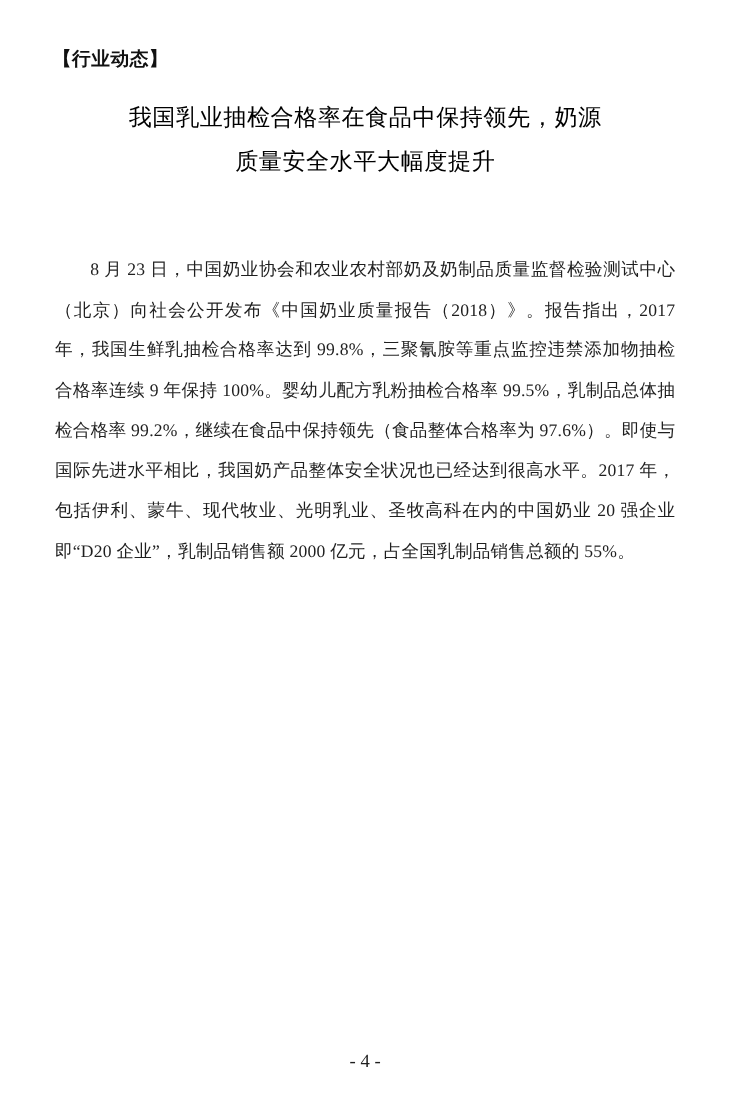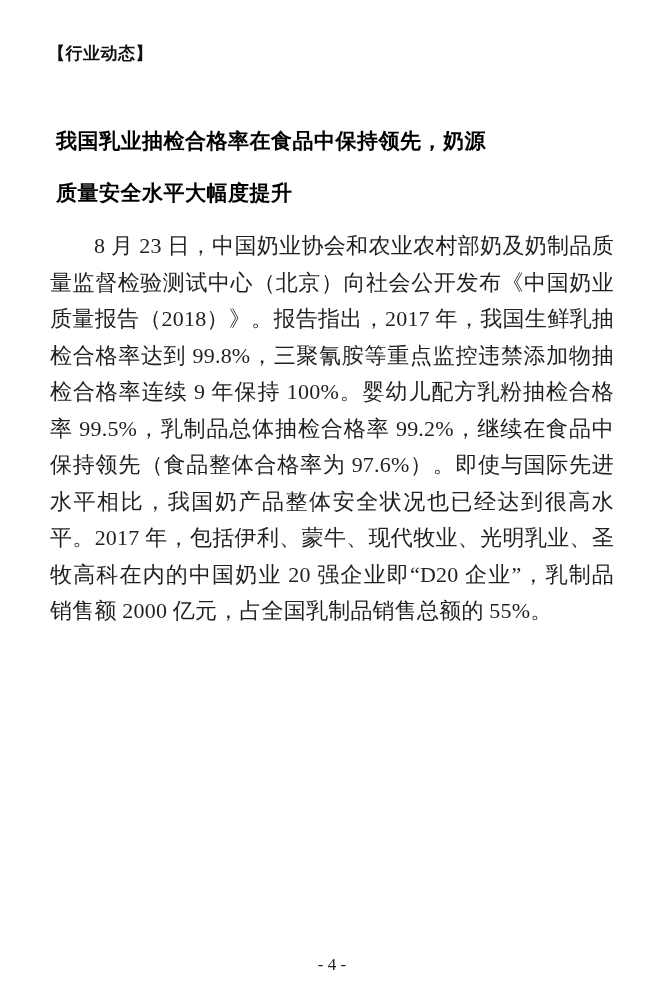--- a/index.html
+++ b/index.html
@@ -29,38 +29,38 @@
     font-family: "Liberation Sans", "DejaVu Sans", sans-serif;
     font-weight: bold;
     font-size: 17px;
     letter-spacing: 0.5px;
     color: #111111;
   }
   .doc-title {
     position: absolute;
     left: 56px;
     right: 56px;
-    top: 121px;
+    top: 88px;
+    text-align: center;
     font-family: "Liberation Sans", "DejaVu Sans", sans-serif;
-    font-weight: bold;
+    font-weight: normal;
     font-size: 21px;
     line-height: 40px;
     color: #000000;
     letter-spacing: 0.5px;
   }
   .doc-title .line2 {
     display: block;
-    margin-top: 12px;
   }
   .body-text {
     position: absolute;
     left: 50px;
     right: 50px;
     top: 228px;
-    font-size: 22px;
+    font-size: 16px;
     line-height: 36.5px;
     text-align: justify;
     text-justify: inter-ideograph;
     color: #1f1f1f;
     text-indent: 2em;
     letter-spacing: 0.2px;
   }
   .page-number {
     position: absolute;
     left: 0;

